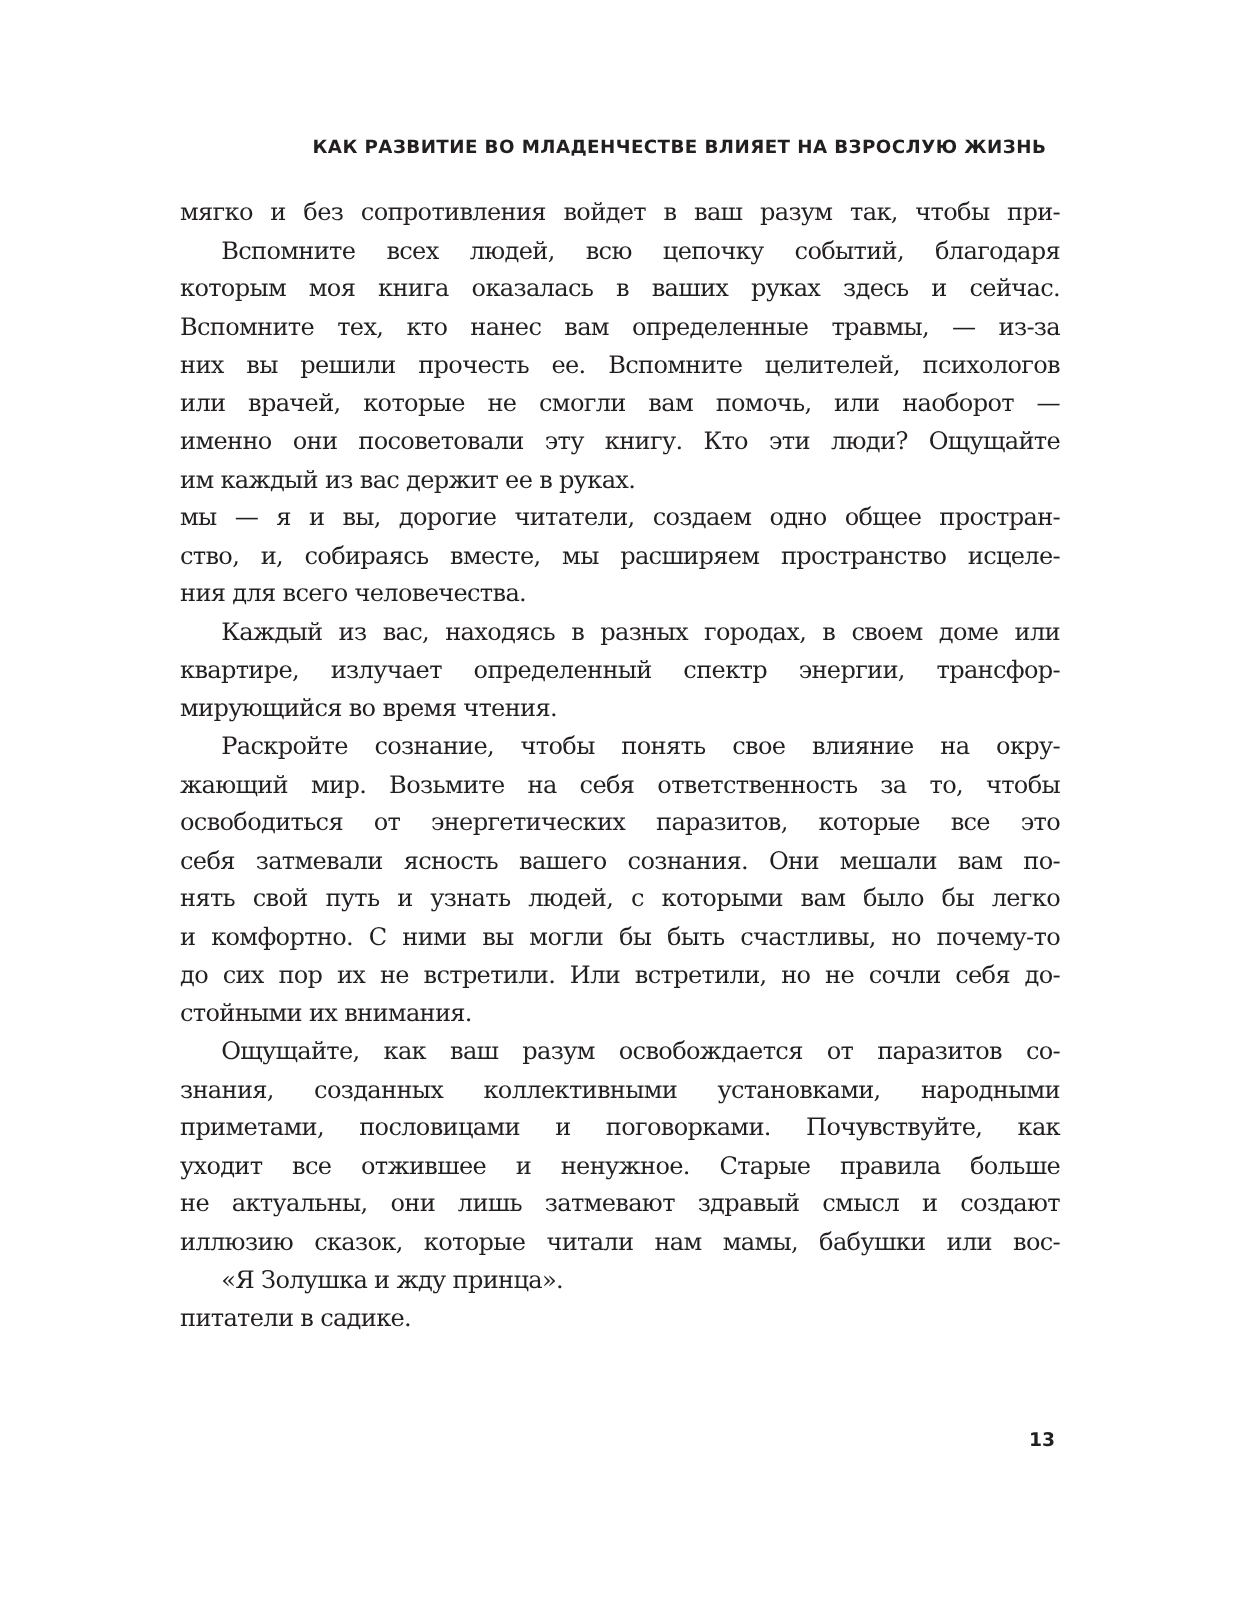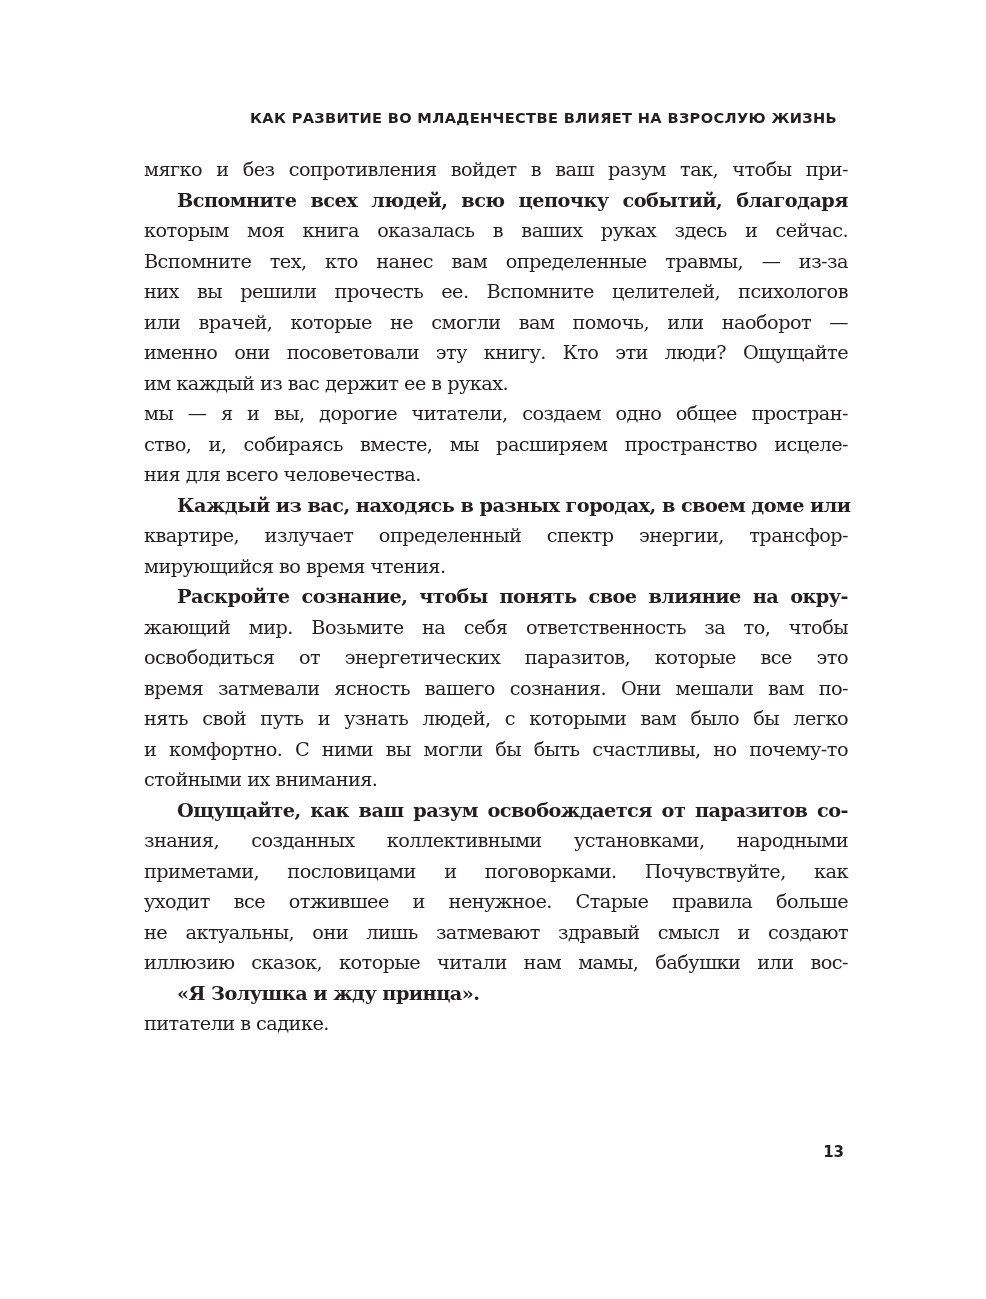--- a/index.html
+++ b/index.html
@@ -42,21 +42,20 @@
       display: block;
       height: 30.5px;
       white-space: nowrap;
     }
     .line.justify {
       text-align: justify;
       text-align-last: justify;
     }
     .line.indent {
       padding-left: 33px;
-      font-weight: bold;
     }
     .page-number {
       position: absolute;
       top: 1140px;
       left: 784px;
       width: 60px;
       text-align: right;
       font-family: "DejaVu Sans", sans-serif;
       font-weight: bold;
       font-size: 15px;
@@ -84,23 +83,24 @@
   <span class="line justify">ство, и, собираясь вместе, мы расширяем пространство исцеле-</span>
   <span class="line">ния для всего человечества.</span>
 
   <span class="line justify indent">Каждый из вас, находясь в разных городах, в своем доме или</span>
   <span class="line justify">квартире, излучает определенный спектр энергии, трансфор-</span>
   <span class="line">мирующийся во время чтения.</span>
 
   <span class="line justify indent">Раскройте сознание, чтобы понять свое влияние на окру-</span>
   <span class="line justify">жающий мир. Возьмите на себя ответственность за то, чтобы</span>
   <span class="line justify">освободиться от энергетических паразитов, которые все это</span>
-  <span class="line justify">время затмевали ясность вашего сознания. Они мешали вам по-</span>
+  <span class="line justify">себя затмевали ясность вашего сознания. Они мешали вам по-</span>
   <span class="line justify">нять свой путь и узнать людей, с которыми вам было бы легко</span>
   <span class="line justify">и комфортно. С ними вы могли бы быть счастливы, но почему-то</span>
+  <span class="line justify">до сих пор их не встретили. Или встретили, но не сочли себя до-</span>
   <span class="line">стойными их внимания.</span>
 
   <span class="line justify indent">Ощущайте, как ваш разум освобождается от паразитов со-</span>
   <span class="line justify">знания, созданных коллективными установками, народными</span>
   <span class="line justify">приметами, пословицами и поговорками. Почувствуйте, как</span>
   <span class="line justify">уходит все отжившее и ненужное.  Старые правила больше</span>
   <span class="line justify">не актуальны, они лишь затмевают здравый смысл и создают</span>
   <span class="line justify">иллюзию сказок, которые читали нам мамы, бабушки или вос-</span>
   <span class="line indent">«Я Золушка и жду принца».</span>
 

